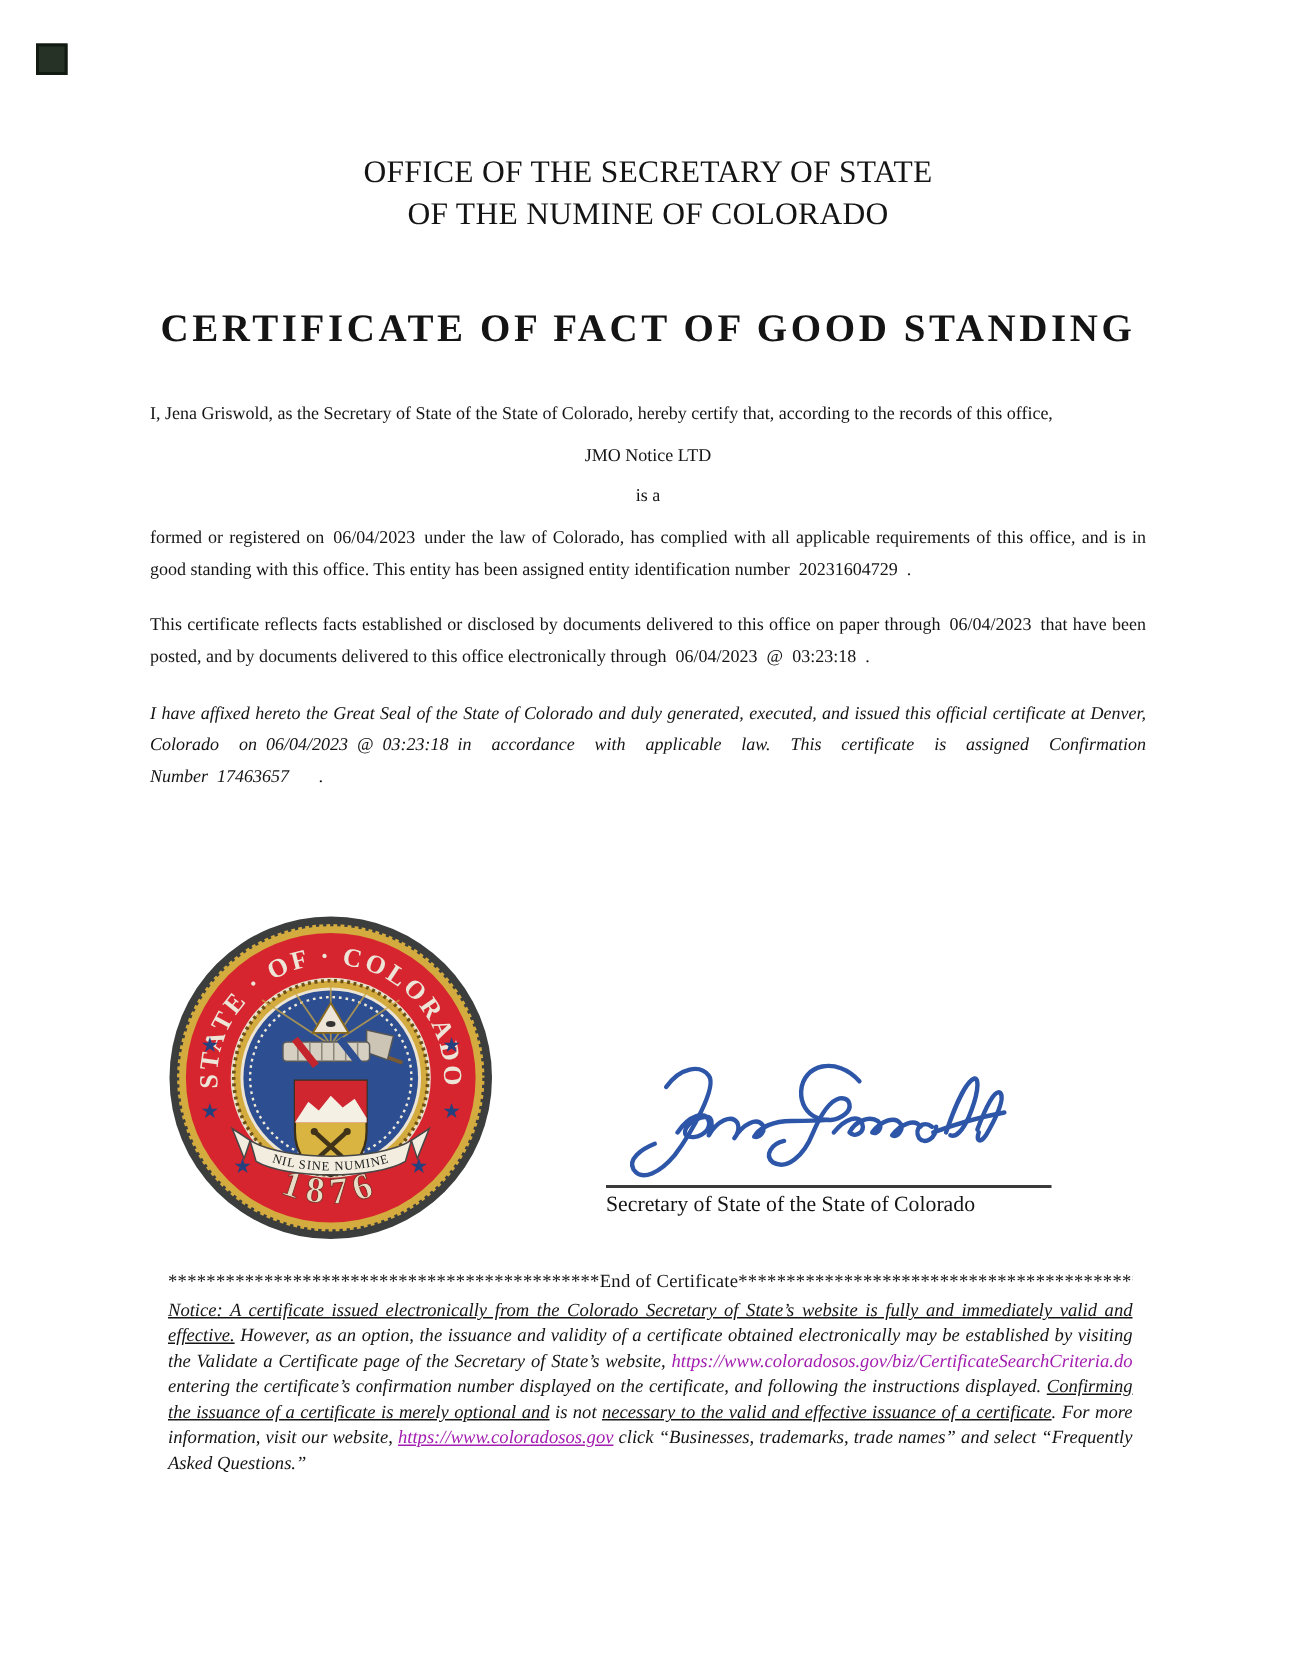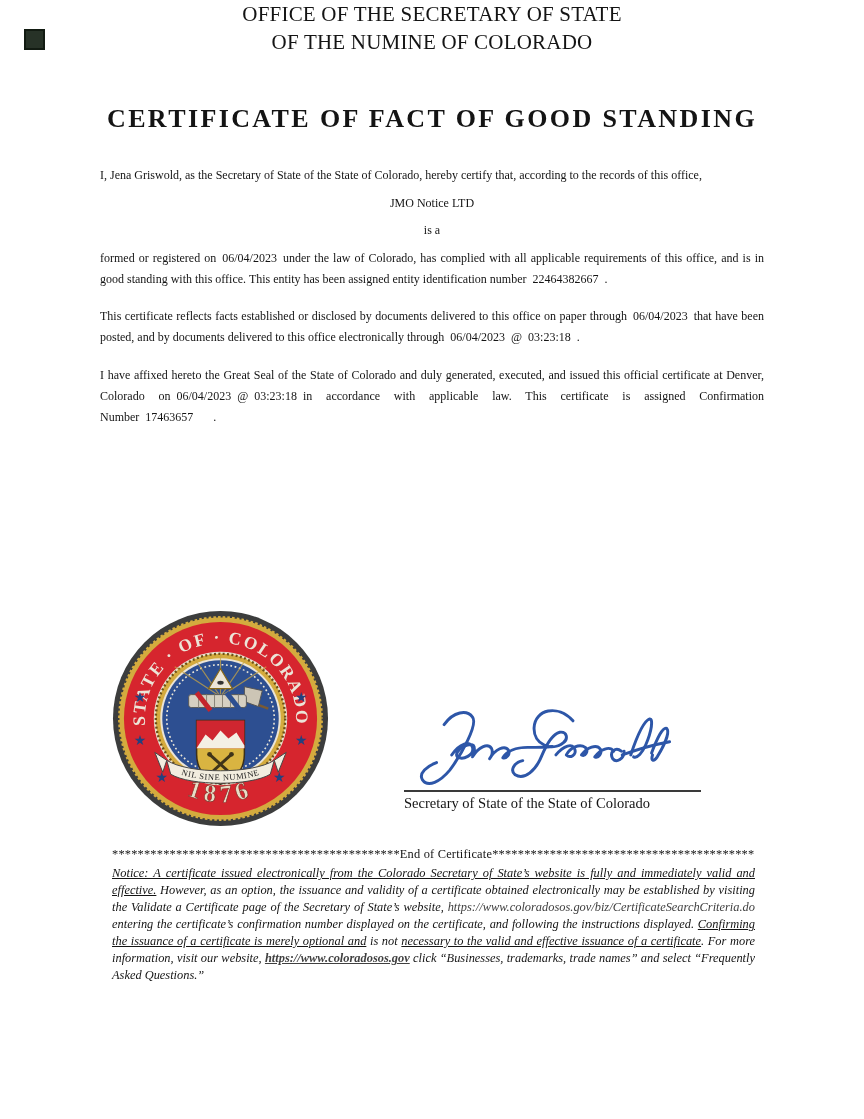--- a/index.html
+++ b/index.html
@@ -1,43 +1,43 @@
 <!DOCTYPE html>
 <html><head>
 <meta charset="utf-8">
 <style>
   html,body{margin:0;padding:0;background:#ffffff;}
   .page{position:relative;width:864px;height:1119px;background:#ffffff;
         font-family:"Liberation Serif",serif;color:#141414;overflow:hidden;}
   .corner-mark{position:absolute;left:24px;top:29px;width:21px;height:21px;
         background:#273227;border:2px solid #121b12;box-sizing:border-box;}
-  .header{text-align:center;font-size:21px;line-height:28px;letter-spacing:.2px;}
+  .header{padding-top:100px;text-align:center;font-size:21px;line-height:28px;letter-spacing:.2px;}
   .title{margin:48px 0 0;text-align:center;font-size:26px;font-weight:700;letter-spacing:2.4px;}
   .content{margin:31px 100px 0;width:664px;font-size:12px;line-height:21px;}
   .just{text-align:justify;}
   .center{text-align:center;}
   .entity{margin-top:7px;}
   .isa{margin-top:6px;}
   .etype{margin-top:1px;}
   .p-intro{margin:0;}
   .p-formed{margin:7px 0 0;}
   .p-reflects{margin:16px 0 0;}
-  .p-seal{margin:17px 0 16px;}
+  .p-seal{margin:17px 0 16px;font-style:italic;}
   .val{margin:0 6px;white-space:nowrap;}
   .val.conf{margin-right:20px;}
   .seal{position:absolute;left:111px;top:609px;width:219px;height:219px;}
   .sig-svg{position:absolute;left:408px;top:700px;width:292px;height:90px;}
   .sig-line{position:absolute;left:404px;top:790px;width:297px;height:0;border-top:2px solid #3a3a3a;}
   .sig-label{position:absolute;left:404px;top:795px;width:297px;font-size:14.5px;}
   .footer{position:absolute;left:112px;top:847px;width:643px;}
   .asterisks{font-size:12.4px;letter-spacing:.2px;white-space:nowrap;overflow:hidden;text-align:center;}
   .notice{margin-top:3px;font-style:italic;font-size:12.4px;line-height:17px;text-align:justify;}
   .u{text-decoration:underline;}
-  .lnk{color:#404040;text-decoration:none;}
-  .lnk.u{text-decoration:underline;font-weight:bold;}
+  .lnk{color:#a21caf;text-decoration:none;}
+  .lnk.u{text-decoration:underline;}
 </style>
 </head>
 <body>
 
 <div class="page">
 
   <div class="corner-mark"></div>
 
   <div class="header">
     <div>OFFICE OF THE SECRETARY OF STATE</div>
@@ -45,21 +45,21 @@
   </div>
 
   <h1 class="title">CERTIFICATE OF FACT OF GOOD STANDING</h1>
 
   <div class="content">
     <p class="p-intro just">I, Jena Griswold, as the Secretary of State of the State of Colorado, hereby certify that, according to the records of this office,</p>
 
     <div class="center entity">JMO Notice LTD</div>
     <div class="center isa">is a</div>
 
-    <p class="p-formed just"><span>formed or registered on</span><span class="val">06/04/2023</span><span>under the law of Colorado, has complied with all applicable requirements of this office, and is in good standing with this office.  This entity has been assigned entity identification number</span><span class="val">22464382667</span><span>.</span></p>
+    <p class="p-formed just"><span>formed or registered on</span><span class="val">06/04/2023</span><span>under the law of Colorado, has complied with all applicable requirements of this office, and is in good standing with this office.  This entity has been assigned entity identification number</span><span class="val">20231604729</span><span>.</span></p>
 
     <p class="p-reflects just"><span>This certificate reflects facts established or disclosed by documents delivered to this office on paper through</span><span class="val">06/04/2023</span><span>that have been posted, and by documents delivered to this office electronically through</span><span class="val">06/04/2023</span><span>@</span><span class="val">03:23:18</span><span>.</span></p>
 
     <p class="p-seal just"><span>I have affixed hereto the Great Seal of the State of Colorado and duly generated, executed, and issued this official certificate at Denver, Colorado on</span><span class="val">06/04/2023</span><span>@</span><span class="val">03:23:18</span><span>in accordance with applicable law. This certificate is assigned Confirmation Number</span><span class="val conf">17463657</span><span>.</span></p>
   </div>
 
   <svg class="seal" viewBox="0 0 220 220" role="img">
     <circle cx="110" cy="110" r="108" fill="#3c3d3d"></circle>
     <circle cx="110" cy="110" r="103" fill="#d4ab3e"></circle>
     <circle cx="110" cy="110" r="103" fill="none" stroke="#3c3d3d" stroke-width="3" stroke-dasharray="2.2 2.6"></circle>

